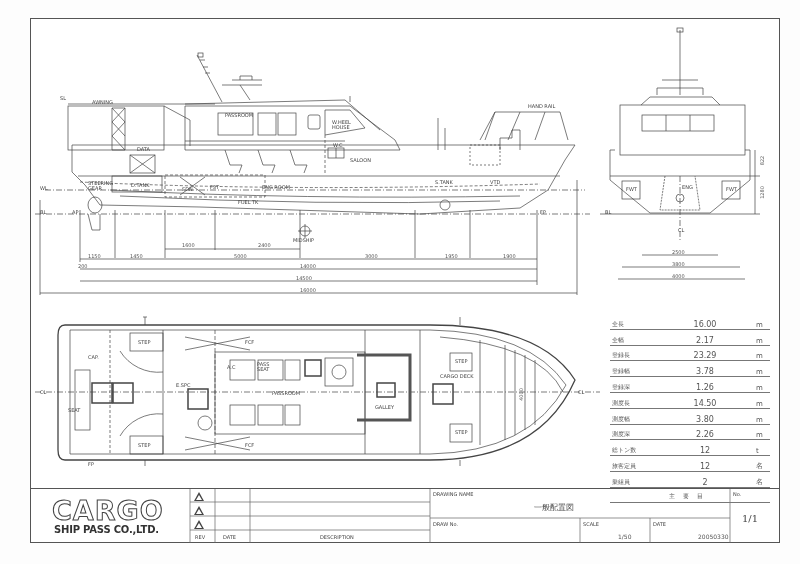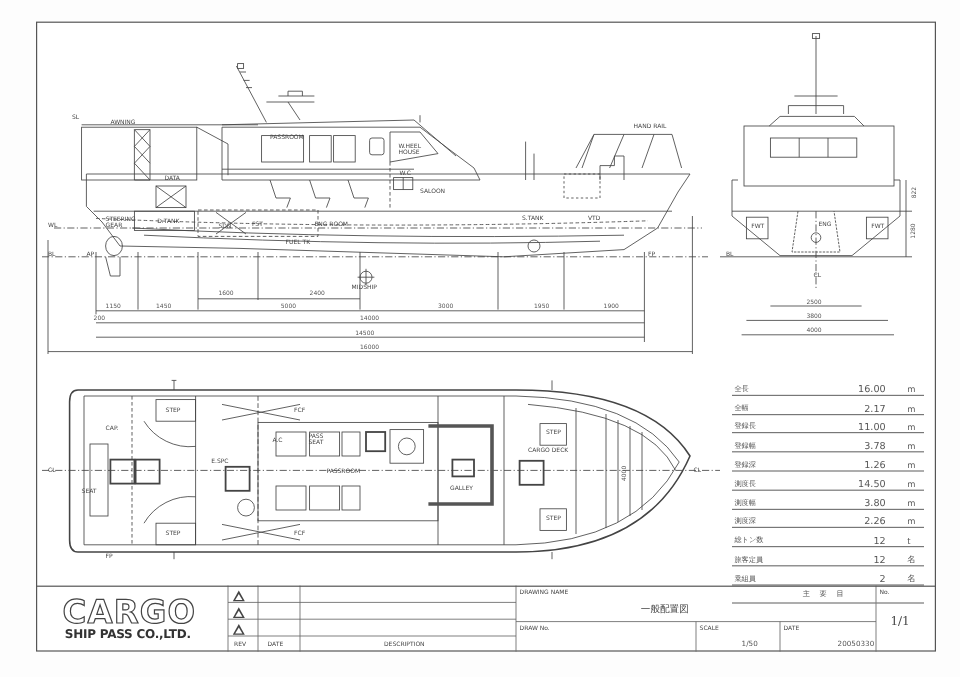--- a/index.html
+++ b/index.html
@@ -5,21 +5,21 @@
   html,body{margin:0;padding:0;background:#fdfdfd;}
   body{width:800px;height:564px;position:relative;overflow:hidden;font-family:"DejaVu Sans",sans-serif;color:#333;}
   .sheet{position:absolute;left:30px;top:18px;width:750px;height:525px;border:1px solid #555;box-sizing:border-box;background:#fff;}
   .lbl{position:absolute;font-size:5px;color:#444;white-space:nowrap;line-height:1;}
   .dim{position:absolute;font-size:5px;color:#555;white-space:nowrap;line-height:1;}
   svg{position:absolute;left:0;top:0;}
   
   .particulars{position:absolute;left:610px;top:314px;width:160px;}
   .prow{display:flex;height:14.8px;border-bottom:1px solid #777;align-items:flex-end;font-size:7px;color:#555;}
   .prow .k{width:60px;padding-left:2px;font-size:6px;}
-  .prow .v{flex:1;text-align:right;padding-right:18px;font-size:8px;}
+  .prow .v{flex:1;text-align:center;padding-right:18px;font-size:8px;}
   .prow .u{width:14px;font-size:7px;}
   .pfoot{height:14px;border-bottom:1px solid #777;text-align:center;font-size:6px;color:#555;letter-spacing:8px;line-height:16px;}
   
   .tb{position:absolute;left:30px;top:488px;width:750px;height:55px;border-top:1px solid #555;box-sizing:border-box;}
   .logo{position:absolute;left:22px;top:6px;font-family:"DejaVu Sans",sans-serif;font-size:27px;font-weight:bold;color:#fff;-webkit-text-stroke:1px #444;letter-spacing:1px;}
   .logo-sub{position:absolute;left:24px;top:35px;font-size:10px;font-weight:bold;color:#333;letter-spacing:-0.2px;}
   .tri{width:0;height:0;border-left:5px solid transparent;border-right:5px solid transparent;border-bottom:9px solid #444;position:absolute;left:4px;top:3px;}
   .tri::after{content:"";position:absolute;left:-3px;top:3px;border-left:3px solid transparent;border-right:3px solid transparent;border-bottom:5px solid #fff;}
 </style>
 </head>
@@ -264,21 +264,21 @@
       <span class="v">16.00</span>
       <span class="u">m</span>
     </div>
   <div class="prow">
       <span class="k">全幅</span>
       <span class="v">2.17</span>
       <span class="u">m</span>
     </div>
   <div class="prow">
       <span class="k">登録長</span>
-      <span class="v">11.00</span>
+      <span class="v">23.29</span>
       <span class="u">m</span>
     </div>
   <div class="prow">
       <span class="k">登録幅</span>
       <span class="v">3.78</span>
       <span class="u">m</span>
     </div>
   <div class="prow">
       <span class="k">登録深</span>
       <span class="v">1.26</span>

